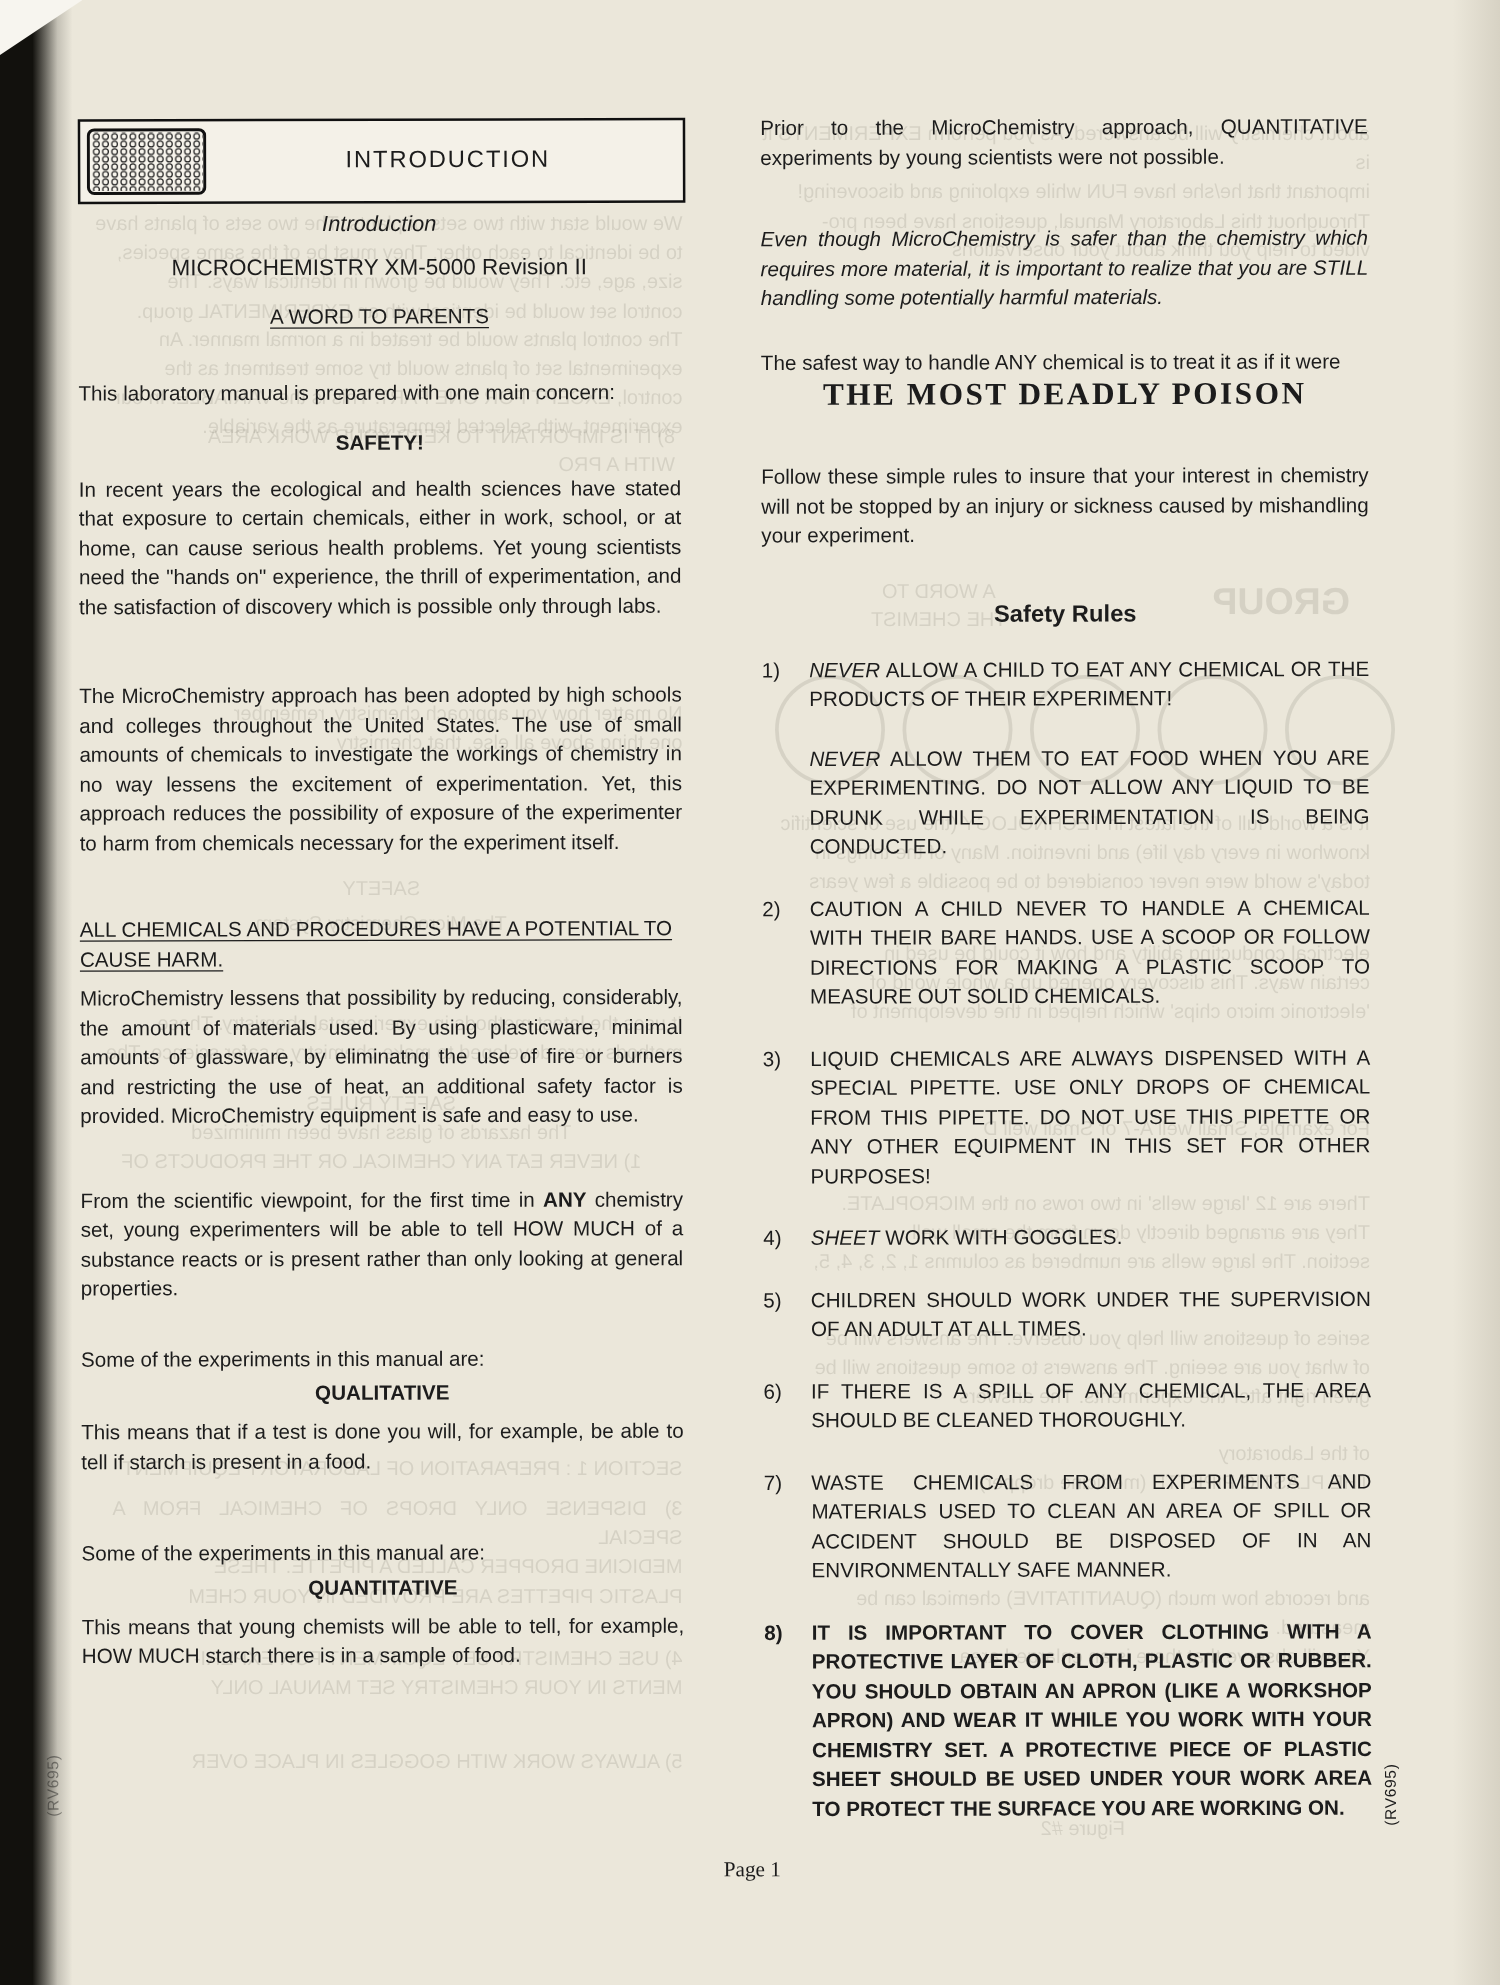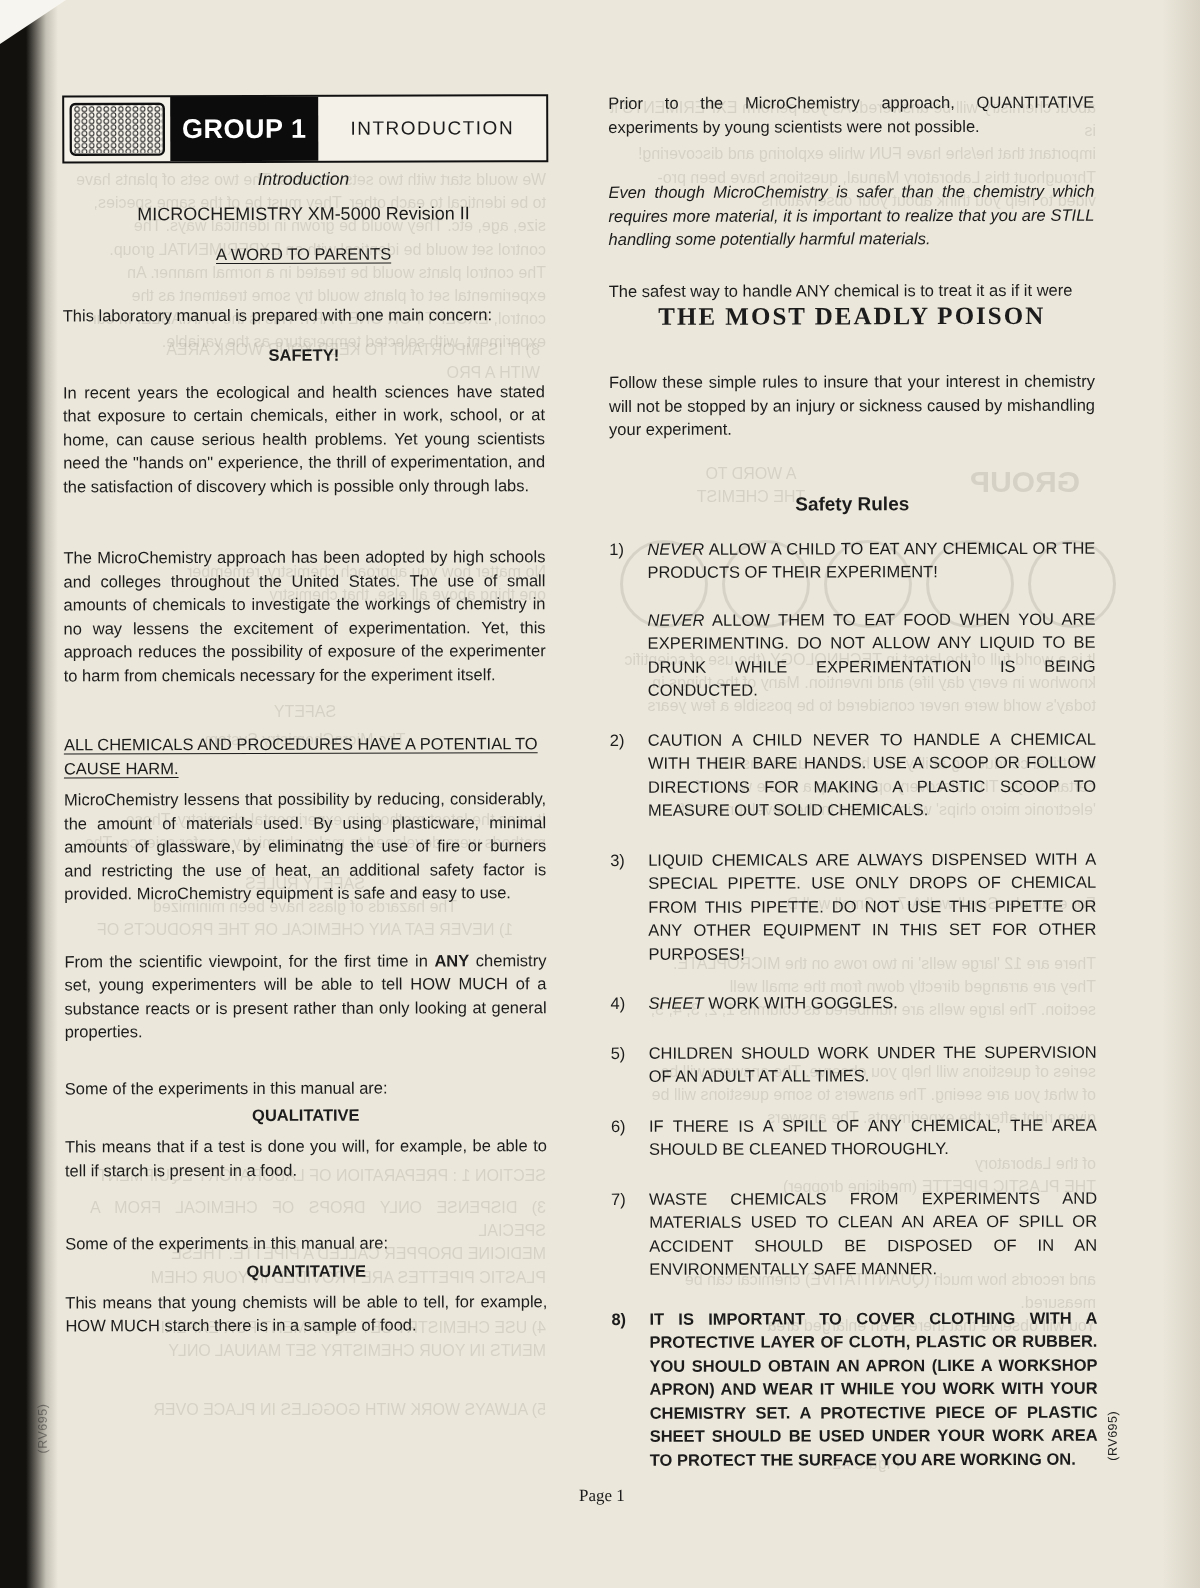--- a/index.html
+++ b/index.html
@@ -55,21 +55,21 @@
   .some{margin-bottom:6px;margin-top:33px;}
   .qq-h{font-size:16.5px;margin-bottom:10px;}
   .qual-txt{margin-bottom:50px;}
 
   .r-para{font-size:16.5px;line-height:23.5px;text-align:justify;}
   .prior{margin-bottom:42px;}
   .even{margin-bottom:28px;font-style:italic;}
   .safest{margin-bottom:0;}
   .poison-h{font-family:"Liberation Serif",serif;font-weight:bold;font-size:25px;letter-spacing:2px;
     text-align:center;margin-bottom:40px;}
-  .follow{margin-bottom:52px;}
+  .follow{margin-bottom:40px;}
   .rules-h{font-size:19px;font-weight:bold;text-align:center;margin-bottom:22px;}
 
   .rule{display:flex;margin-bottom:26px;}
   .rule-num{width:38px;flex:0 0 auto;font-size:16.5px;line-height:23.5px;}
   .rule-body{flex:1;}
   .rule-p{font-size:16.5px;line-height:23.5px;text-align:justify;}
   .rule-sub{margin-top:24px;}
   .rule-bold .rule-p,.rule-bold .rule-num{font-weight:bold;}
 
   .footer{position:absolute;left:0;top:1486px;width:1200px;text-align:center;
@@ -155,21 +155,20 @@
         <svg viewBox="0 0 100 56" width="96" height="54" aria-hidden="true">
           <defs>
             <pattern id="wells" x="5" y="4" width="7.6" height="6.3" patternUnits="userSpaceOnUse">
               <circle cx="3.2" cy="3.1" r="2.4" fill="none" stroke="#232323" stroke-width="1"></circle>
             </pattern>
           </defs>
           <rect x="1.5" y="1.5" width="97" height="53" rx="5" fill="#f7f4ec" stroke="#111" stroke-width="2.5"></rect>
           <rect x="4" y="3.5" width="93" height="49" fill="url(#wells)"></rect>
         </svg>
       </div>
-      <div class="group-box">GROUP 1</div>
       <div class="intro-label">INTRODUCTION</div>
     </div>
 
     <div class="col-left">
       <div class="h c it intro-h">Introduction</div>
       <div class="h c title-h">MICROCHEMISTRY XM-5000 Revision II</div>
       <div class="h c u parents-h">A WORD TO PARENTS</div>
       <p class="para concern">This laboratory manual is prepared with one main concern:</p>
       <div class="h c b safety-h">SAFETY!</div>
       <p class="para mb48">In recent years the ecological and health sciences have stated that exposure to certain chemicals, either in work, school, or at home, can cause serious health problems.  Yet young scientists need the "hands on" experience, the thrill of experimentation, and the satisfaction of discovery which is possible only through labs.</p>

